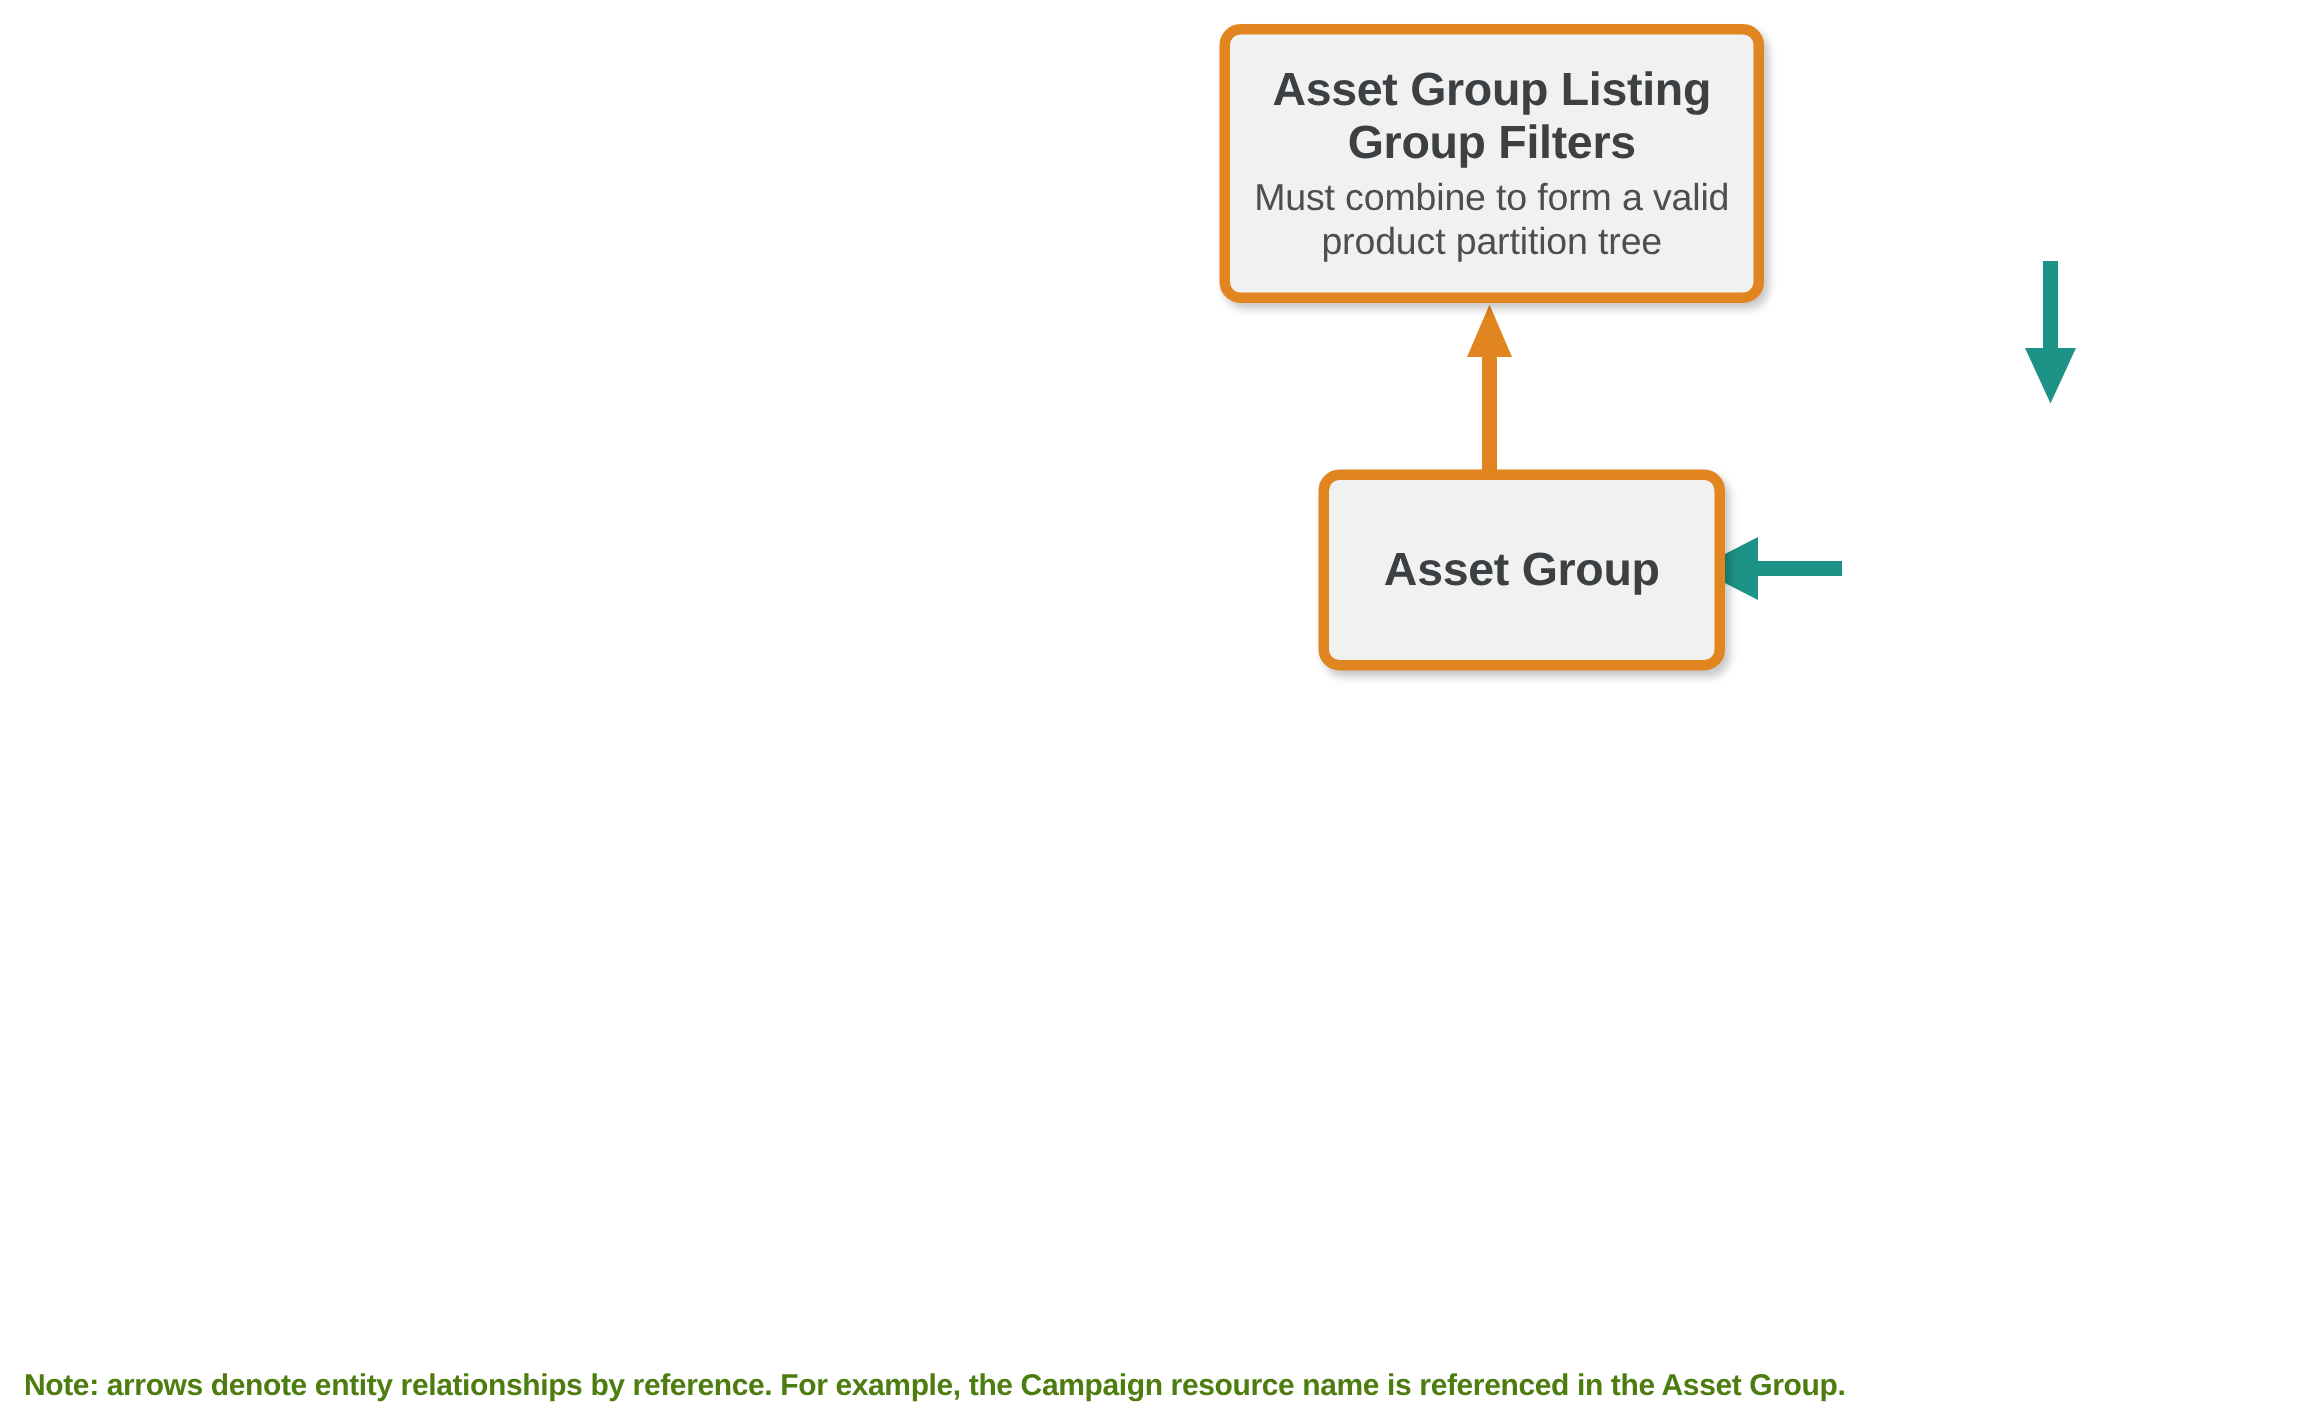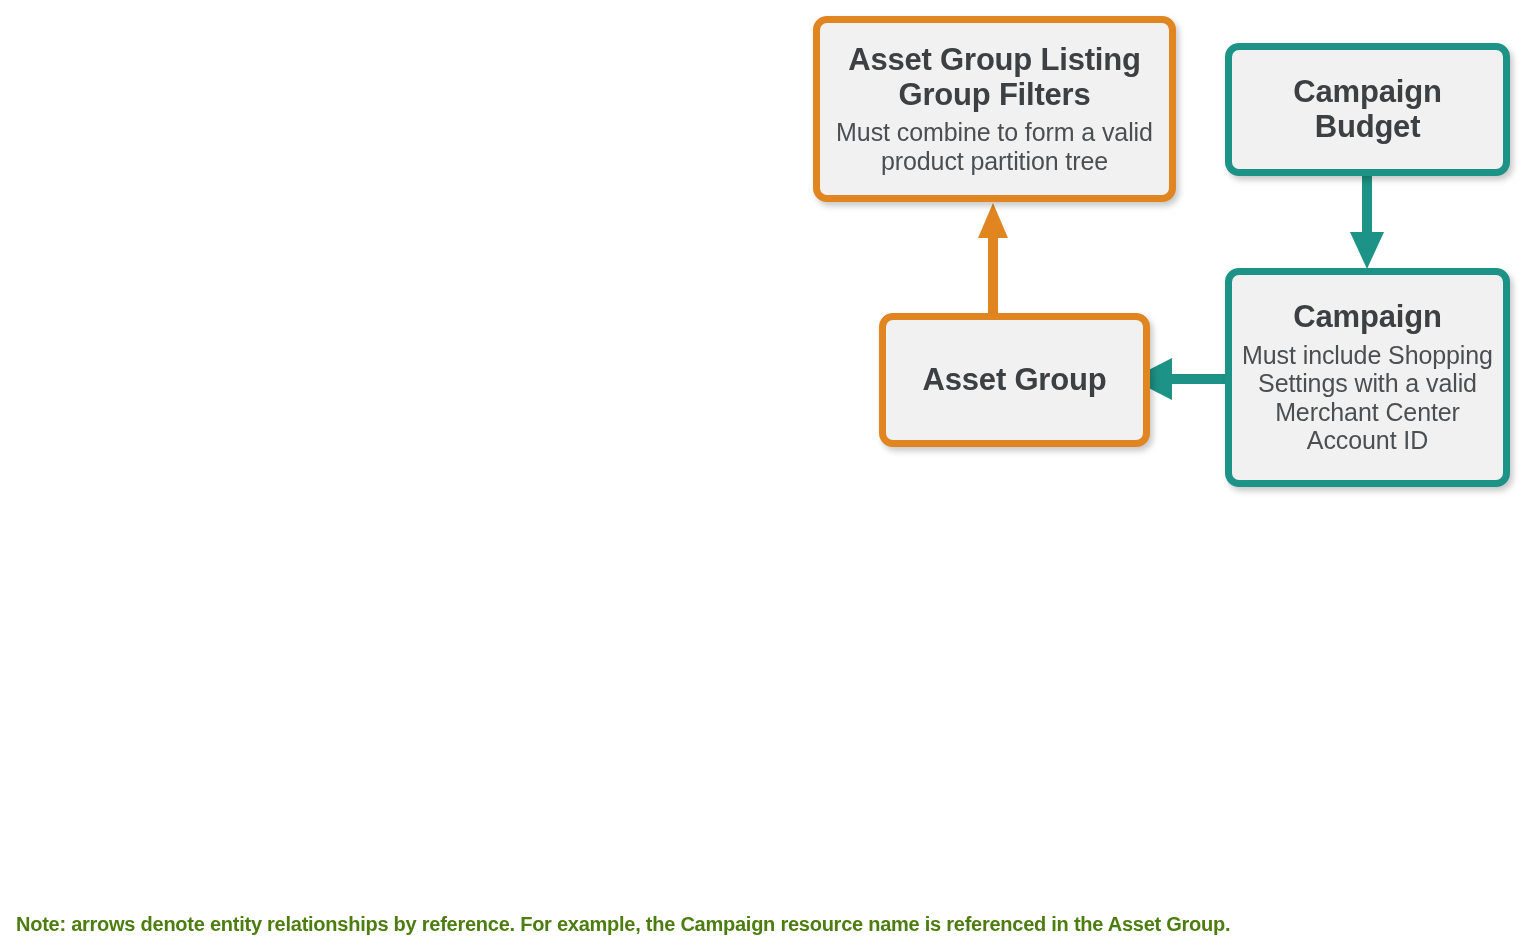--- a/index.html
+++ b/index.html
@@ -106,24 +106,17 @@
 
   <div class="node orange" id="node-aglgf">
     <div class="node-title">Asset Group Listing Group Filters</div>
     <div class="node-desc">Must combine to form a valid product partition tree</div>
   </div>
 
   <div class="node orange" id="node-ag">
     <div class="node-title">Asset Group</div>
   </div>
 
-  <div class="node teal" id="node-budget">
-    <div class="node-title">Campaign Budget</div>
-  </div>
 
-  <div class="node teal" id="node-camp">
-    <div class="node-title">Campaign</div>
-    <div class="node-desc">Must include Shopping Settings with a valid Merchant Center Account ID</div>
-  </div>
 
   <div class="note">Note: arrows denote entity relationships by reference. For example, the Campaign resource name is referenced in the Asset Group.</div>
 
 </div>
 
 </body></html>

